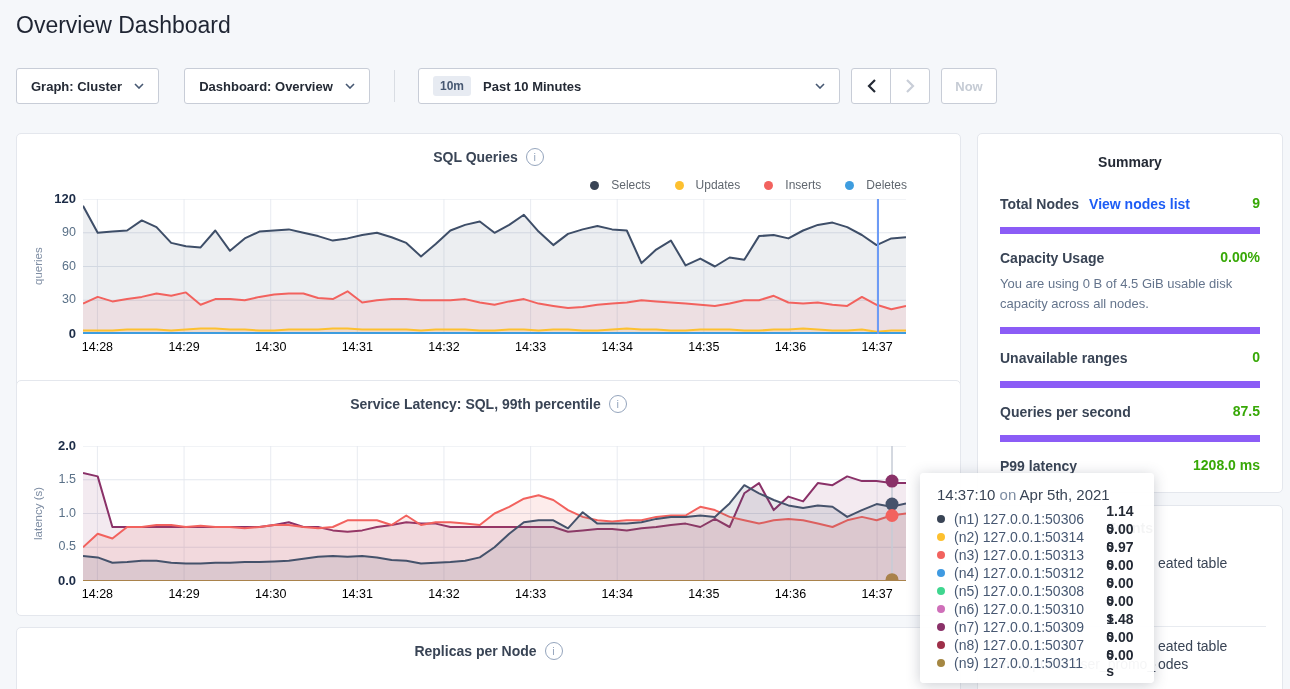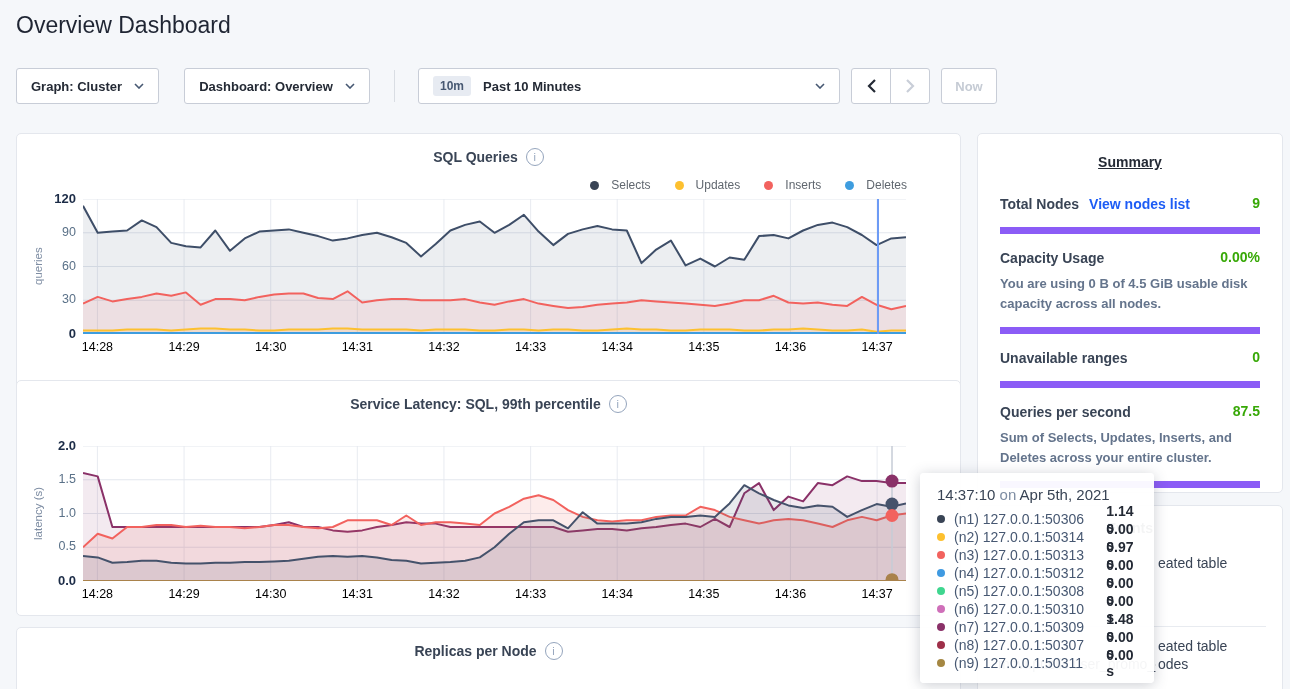--- a/index.html
+++ b/index.html
@@ -42,28 +42,28 @@
   .plot{position:absolute;left:66px;top:65px;width:823px;height:135px;}
   .plot svg{overflow:hidden;display:block;}
   .ytick{position:absolute;width:55px;text-align:right;font-size:12.5px;color:#5a7188;}
   .ytick.bold{font-weight:700;color:#1c2c47;font-size:13px;}
   .ylabel{position:absolute;left:12px;top:65px;width:18px;height:135px;display:flex;
           align-items:center;justify-content:center;writing-mode:vertical-rl;
           transform:rotate(180deg);font-size:11.5px;color:#7e8da3;}
   .xlabels{position:absolute;left:66px;top:206px;width:823px;height:16px;}
   .xtick{position:absolute;transform:translateX(-50%);font-size:12.5px;color:#000000;white-space:nowrap;}
   
-  #panel-summary .s-title{text-align:center;font-weight:700;font-size:14px;color:#242a35;margin-top:20px;text-decoration:underline;}
+  #panel-summary .s-title{text-align:center;font-weight:700;font-size:14px;color:#242a35;margin-top:20px;}
   .s-rows{margin:10px 22px 0 22px;}
   .s-row{padding:15px 0 14px 0;border-top:7px solid #8b5cf6;position:relative;}
   .s-row:first-child{border-top:none;}
   .s-label{font-weight:700;font-size:14px;color:#394455;}
   .s-link{font-weight:700;font-size:14px;margin-left:10px;cursor:pointer;}
   .s-value{position:absolute;right:0;top:15px;font-weight:700;font-size:14px;}
-  .s-sub{margin-top:7px;font-size:13px;line-height:1.5;color:#64748c;font-weight:700;}
+  .s-sub{margin-top:7px;font-size:13px;line-height:1.5;color:#64748c;font-weight:400;}
   
   #panel-events .e-title{text-align:center;font-weight:700;font-size:14px;color:#242a35;margin-top:14px;}
   .e-frag{position:absolute;font-size:14px;color:#394455;white-space:nowrap;}
   .e-frag-0{left:180px;top:49px;}
   .e-frag-1{left:180px;top:132px;}
   .e-frag-2{left:180px;top:150px;}
   .e-faint{position:absolute;left:20px;top:150px;max-width:158px;overflow:hidden;
            font-size:14px;color:#394455;white-space:nowrap;}
   .e-divider{position:absolute;left:16px;right:16px;top:120px;border-top:1px solid #e8ebf0;}
   
@@ -262,21 +262,21 @@
       <span class="info-icon">i</span>
     </div>
   </div>
 
   <div class="panel" id="panel-summary">
     <div class="s-title">Summary</div>
     <div class="s-rows" id="summary-rows">
         <div class="s-row"><span class="s-label">Total Nodes</span><span class="s-link" style="color: rgb(29, 92, 245);">View nodes list</span><span class="s-value" style="color: rgb(55, 168, 6);">9</span></div>
         <div class="s-row"><span class="s-label">Capacity Usage</span><span class="s-value" style="color: rgb(55, 168, 6);">0.00%</span><div class="s-sub">You are using 0 B of 4.5 GiB usable disk capacity across all nodes.</div></div>
         <div class="s-row"><span class="s-label">Unavailable ranges</span><span class="s-value" style="color: rgb(55, 168, 6);">0</span></div>
-        <div class="s-row"><span class="s-label">Queries per second</span><span class="s-value" style="color: rgb(55, 168, 6);">87.5</span><div class="s-sub">Sum of Selects, Updates, Inserts, and Deletes across your entire cluster.</div></div>
+        <div class="s-row"><span class="s-label">Queries per second</span><span class="s-value" style="color: rgb(55, 168, 6);">87.5</span></div>
         <div class="s-row"><span class="s-label">P99 latency</span><span class="s-value" style="color: rgb(55, 168, 6);">1208.0 ms</span></div>
       </div>
   </div>
 
   <div class="panel" id="panel-events">
     <div class="e-title">Events</div>
     <div class="e-faint">movr.public.user_promo_c</div>
     <div class="e-frag e-frag-0">eated table</div>
     <div class="e-divider"></div>
     <div class="e-frag e-frag-1">eated table</div>

